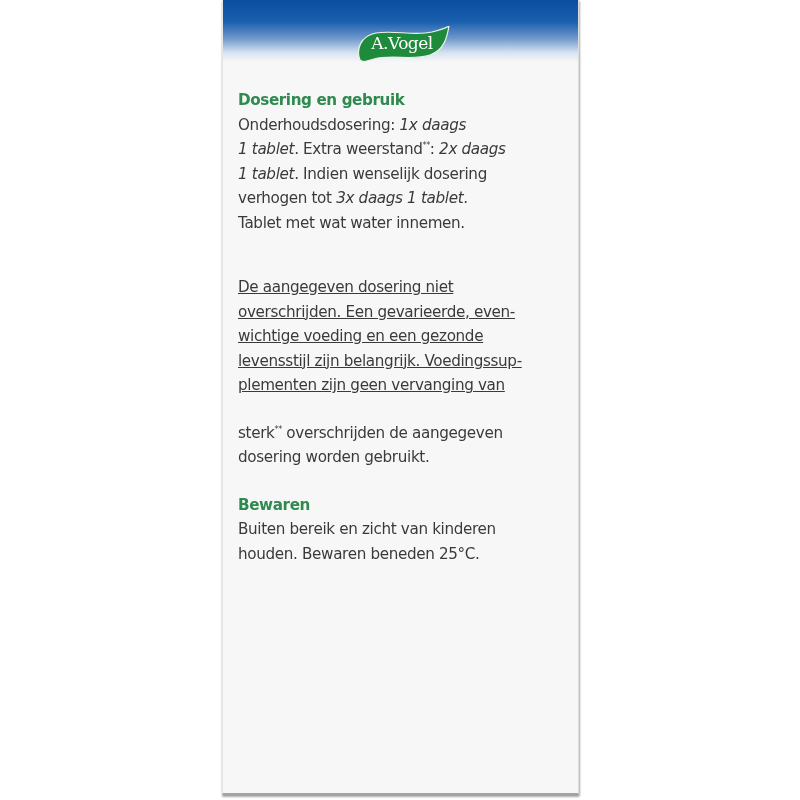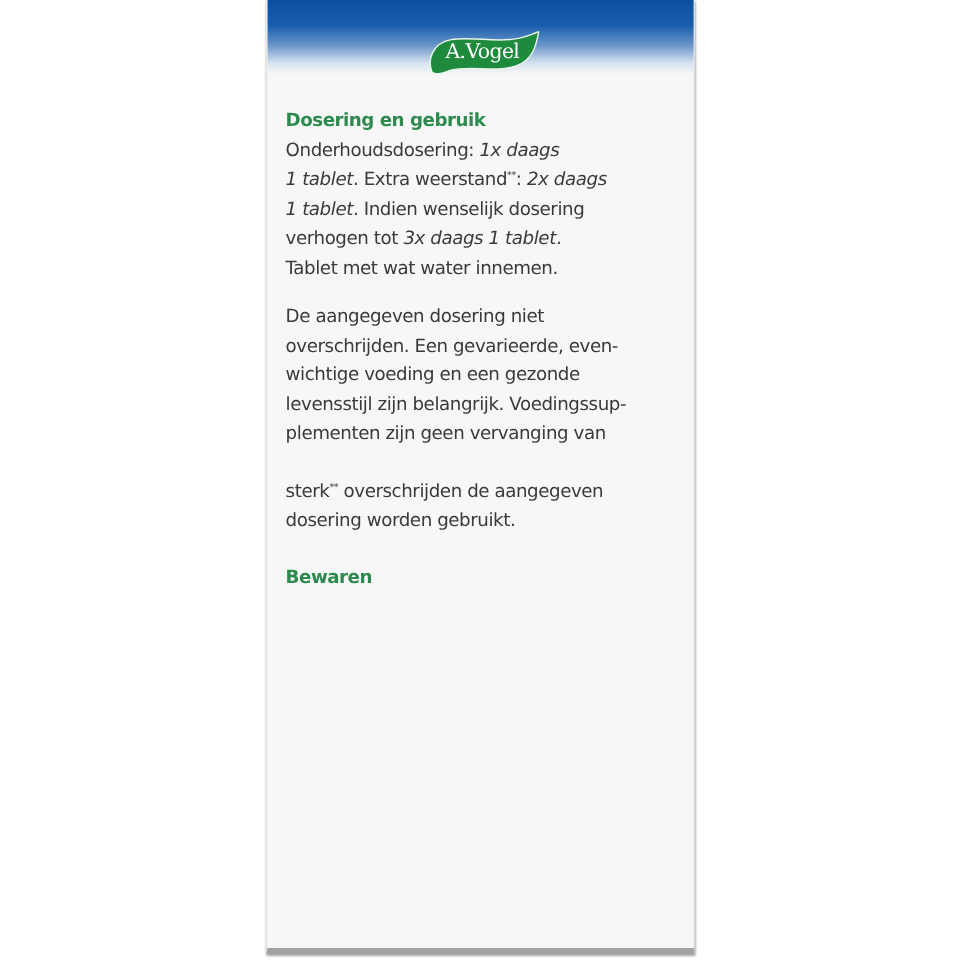--- a/index.html
+++ b/index.html
@@ -17,21 +17,21 @@
     .panel {
       position: absolute;
       left: 222px;
       top: 0;
       width: 357px;
       height: 795px;
       background: #f7f7f7;
       box-shadow: 1px 1px 2px rgba(0,0,0,0.25), 0 2px 2px rgba(0,0,0,0.25);
       border-right: 1px solid #dcdcdc;
       border-left: 1px solid #e6e6e6;
-      border-bottom: 5px solid #a3a3a3;
+      border-bottom: 2px solid #a3a3a3;
       box-sizing: border-box;
     }
     .header-band {
       position: absolute;
       left: 0;
       top: 0;
       width: 100%;
       height: 62px;
       background: linear-gradient(to bottom, #0a4ea0 0%, #1a5fae 35%, #6f98cb 62%, #d7e3f1 85%, #f7f7f7 100%);
     }
@@ -73,21 +73,22 @@
     }
     .section-title {
       color: #2e8a4f;
       font-weight: bold;
       letter-spacing: -0.4px;
     }
     .para {
       margin: 0;
     }
     .para + .para {
-      margin-top: 16px;
+      margin-top: 40px;
+      text-decoration: underline;
     }
     .line {
       display: block;
       white-space: nowrap;
     }
     .it {
       font-style: italic;
     }
     sup {
       font-size: 8px;
@@ -144,16 +145,20 @@
           <span>sterk</span><sup>**</sup><span> overschrijden de aangegeven</span>
         </span>
         <span class="line">
           <span>dosering worden gebruikt.</span>
         </span>
       </div>
     </div>
 
     <div class="section">
       <div class="section-title">Bewaren</div>
+      <div class="para">
+        <span class="line">Buiten bereik en zicht van kinderen</span>
+        <span class="line">houden. Bewaren beneden 25°C.</span>
+      </div>
     </div>
 
   </div>
 </div>
 
 </body></html>

